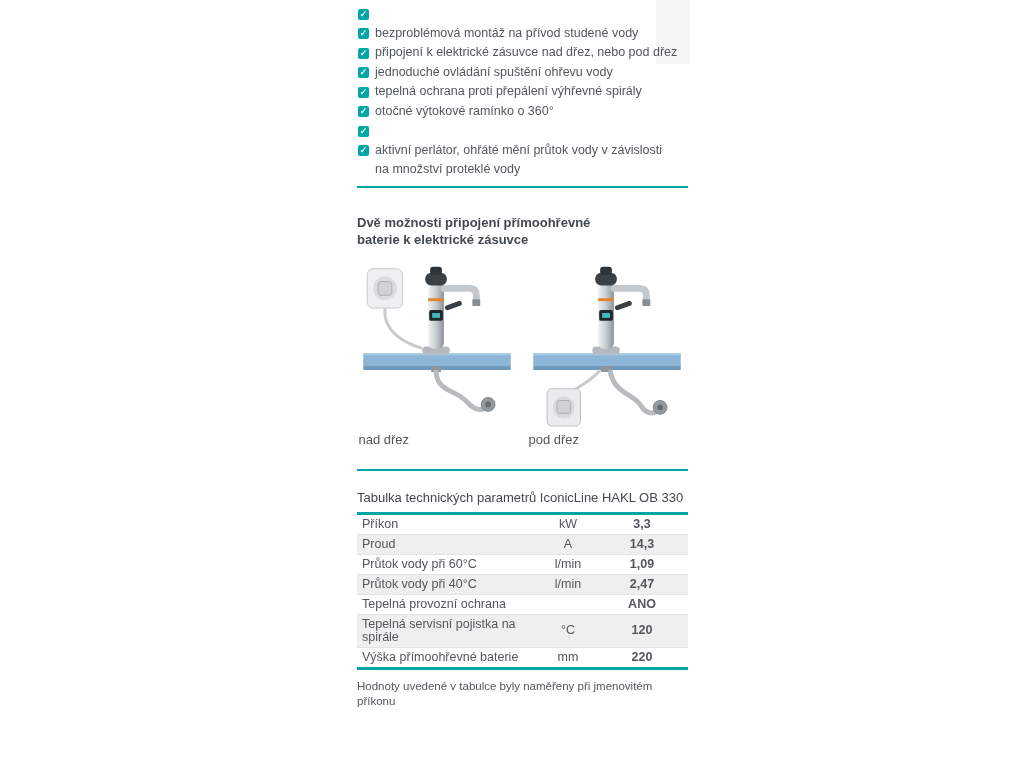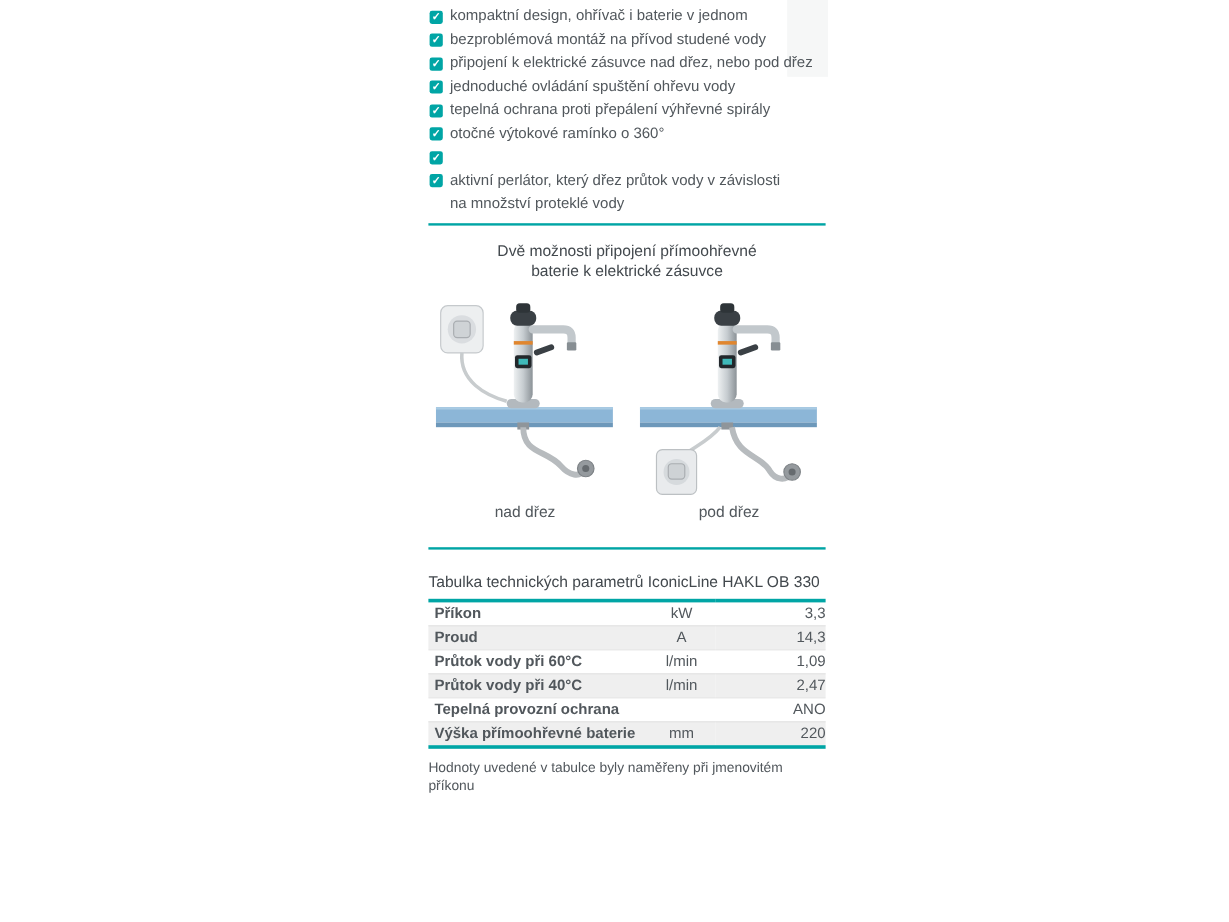--- a/index.html
+++ b/index.html
@@ -15,50 +15,49 @@
   .features { list-style:none; margin-top:4px; font-size:12.5px; }
   .features li { display:flex; align-items:flex-start; height:19.5px; line-height:19.5px; white-space:nowrap; }
   .check { flex:none; width:11px; height:11px; margin:4.5px 6px 0 1px; background:var(--accent);
            border-radius:2px; color:#fff; font-size:9px; line-height:11px; text-align:center; font-weight:bold; }
   .features li.cont { padding-left:18px;align-items:flex-end; }
 
   .divider { border:none; border-top:2px solid var(--accent); }
   #divider-1 { margin-top:6px; }
   #divider-2 { margin-top:22px; }
 
-  .diagram-heading { margin-top:12px; text-align:center; font-size:13px; font-weight:normal;
+  .diagram-heading { margin-top:26px; font-size:13px; font-weight:bold;
                      color:var(--heading); line-height:17px; }
 
   .figures { display:flex; justify-content:center; gap:12px; margin-top:7px; }
-  figure { width:158px; text-align:center; }
+  figure { width:158px; }
   figcaption { font-size:13px; color:#51575c; margin-top:1px; }
 
   .table-title { margin-top:19px; font-size:13px; font-weight:normal; color:var(--heading); }
   .spec-table { width:100%; border-collapse:collapse; margin-top:7px; border-top:3px solid var(--accent); font-size:12.5px; }
   .spec-table td { padding:3px 0; border-bottom:1px solid #e4e4e4; line-height:13px; }
   .spec-table tr:nth-child(even) { background:#efefef; }
   .spec-table tr:last-child td { border-bottom:none; }
-  .spec-table td.label { padding-left:5px;font-weight:bold; }
+  .spec-table td.label { padding-left:5px; }
   .spec-table td.unit  { width:56px; text-align:center; }
-  .spec-table td.value { width:92px; text-align:right; }
+  .spec-table td.value { width:92px; text-align:center;font-weight:bold; }
   .table-bottom { border:none; border-top:3px solid var(--accent); }
 
   .footnote { margin-top:9px; font-size:11.5px; line-height:15px; color:#51575c; }
 </style>
 </head>
 <body>
 
 <div class="bg-strip"></div>
 
 <div class="wrapper">
 
   <ul class="features">
     <li>
       <span class="check">✓</span>
-      <span>kompaktní design, ohřívač i baterie v jednom</span>
     </li>
     <li>
       <span class="check">✓</span>
       <span>bezproblémová montáž na přívod studené vody</span>
     </li>
     <li>
       <span class="check">✓</span>
       <span>připojení k elektrické zásuvce nad dřez, nebo pod dřez</span>
     </li>
     <li>
@@ -71,21 +70,21 @@
     </li>
     <li>
       <span class="check">✓</span>
       <span>otočné výtokové ramínko o 360°</span>
     </li>
     <li>
       <span class="check">✓</span>
     </li>
     <li>
       <span class="check">✓</span>
-      <span>aktivní perlátor, který dřez průtok vody v závislosti</span>
+      <span>aktivní perlátor, ohřáté mění průtok vody v závislosti</span>
     </li>
     <li class="cont">
       <span>na množství proteklé vody</span>
     </li>
   </ul>
 
   <hr class="divider" id="divider-1">
 
   <div class="diagram-heading">
     <div>Dvě možnosti připojení přímoohřevné</div>
@@ -211,20 +210,25 @@
         <td class="label">Průtok vody při 40°C</td>
         <td class="unit">l/min</td>
         <td class="value">2,47</td>
       </tr>
       <tr>
         <td class="label">Tepelná provozní ochrana</td>
         <td class="unit"></td>
         <td class="value">ANO</td>
       </tr>
       <tr>
+        <td class="label">Tepelná servisní pojistka na spirále</td>
+        <td class="unit">°C</td>
+        <td class="value">120</td>
+      </tr>
+      <tr>
         <td class="label">Výška přímoohřevné baterie</td>
         <td class="unit">mm</td>
         <td class="value">220</td>
       </tr>
     </tbody>
   </table>
   <hr class="table-bottom">
 
   <div class="footnote">
     <div>Hodnoty uvedené v tabulce byly naměřeny při jmenovitém příkonu</div>

